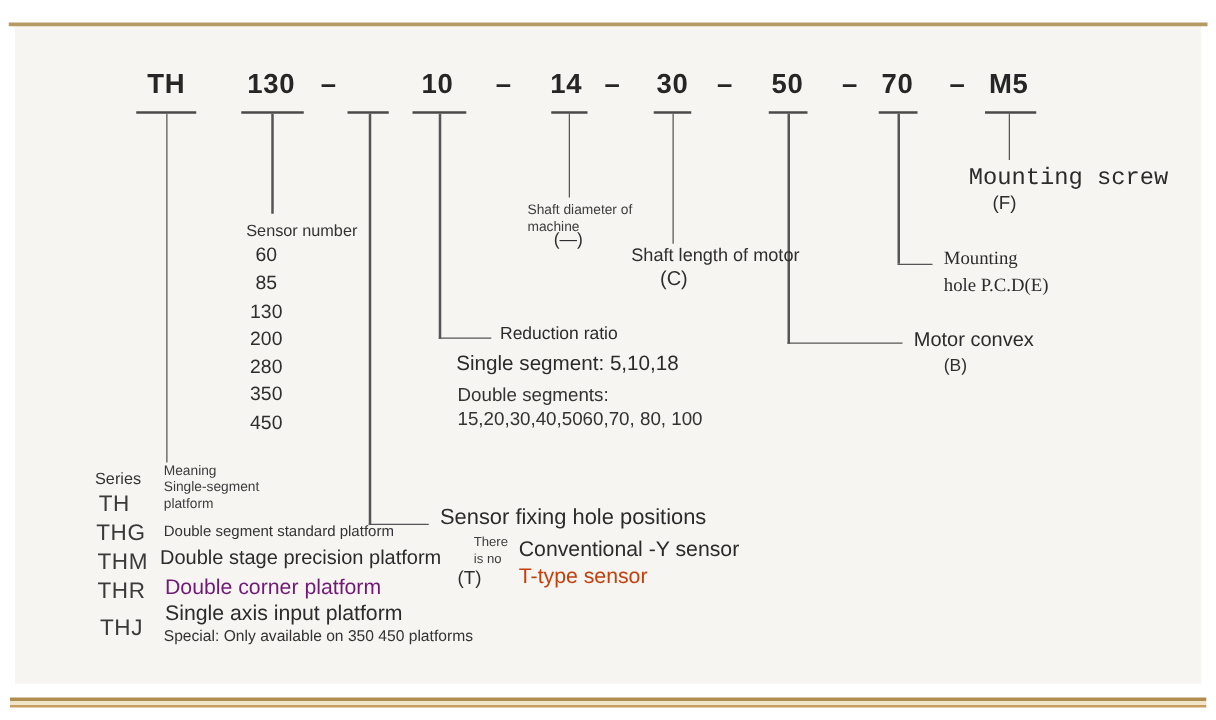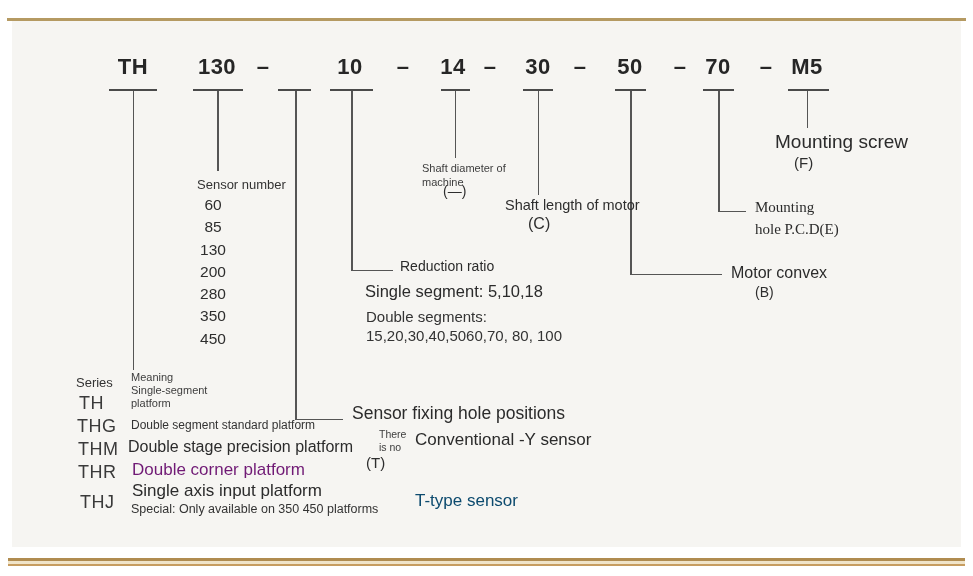--- a/index.html
+++ b/index.html
@@ -43,38 +43,38 @@
   
   .t-frame-title { left:197px; top:177px; font-size:13px; color:#333; }
   .frame-col { position:absolute; left:180px; top:196px; width:66px; text-align:center; }
   .frame-col div { height:22.3px; font-size:15.5px; color:#2e2e2e; }
 
   .t-sdia      { left:422px; top:162px; font-size:11px; line-height:13.5px; color:#3d3d3d; }
   .t-sdia-code { left:443px; top:183px; font-size:14px; color:#2e2e2e; }
   .t-slength   { left:505px; top:197px; font-size:14.5px; color:#2e2e2e; }
   .t-slength-code { left:528px; top:215px; font-size:16px; color:#2e2e2e; }
 
-  .t-mscrew      { left:775px; top:131px; font-size:19px; color:#2b2b2b; }
+  .t-mscrew      { left:775px; top:131px; font-size:19px; color:#2b2b2b;font-family:Liberation Mono, monospace; }
   .t-mscrew-code { left:794px; top:154px; font-size:15px; color:#2e2e2e; }
 
   .t-mhole { left:755px; top:196px; font-size:15px; line-height:22px; color:#2b2b2b;font-family:Liberation Serif, serif; }
 
   .t-mconvex      { left:731px; top:264px; font-size:16px; color:#2b2b2b; }
   .t-mconvex-code { left:755px; top:284px; font-size:14px; color:#2e2e2e; }
 
   .t-red-title  { left:400px; top:258px; font-size:14px; color:#2b2b2b; }
   .t-red-single { left:365px; top:282px; font-size:16.5px; color:#2b2b2b; }
   .t-red-dlabel { left:366px; top:308px; font-size:15px; color:#333; }
   .t-red-dvals  { left:366px; top:327px; font-size:15px; color:#333; }
 
   .t-sensor-title { left:352px; top:403px; font-size:17.5px; color:#2b2b2b; }
   .t-sensor-note  { left:367px; top:428px; font-size:10.5px; line-height:13px; color:#3d3d3d;margin-left:12px; }
   .t-sensor-note-code { left:366px; top:454px; font-size:15px; color:#2e2e2e; }
   .t-sensor-o1 { left:415px; top:430px; font-size:17px; color:#2b2b2b; }
-  .t-sensor-o2 { left:415px; top:451px; font-size:17px; color:#0c4a6e;margin-top:40px; }
+  .t-sensor-o2 { left:415px; top:451px; font-size:17px; color:#c2410c; }
 
   .t-series-label { left:76px; top:375px; font-size:13px; color:#333; }
   .s-code { position:absolute; font-size:18px; color:#3a3a3a; letter-spacing:0.5px; white-space:nowrap; }
   .s-th  { left:79px; top:393px; }
   .s-thg { left:77px; top:416px; }
   .s-thm { left:78px; top:439px; }
   .s-thr { left:78px; top:462px; }
   .s-thj { left:80px; top:492px; }
 
   .m-small { font-size:11px; line-height:13px; color:#3d3d3d; }

